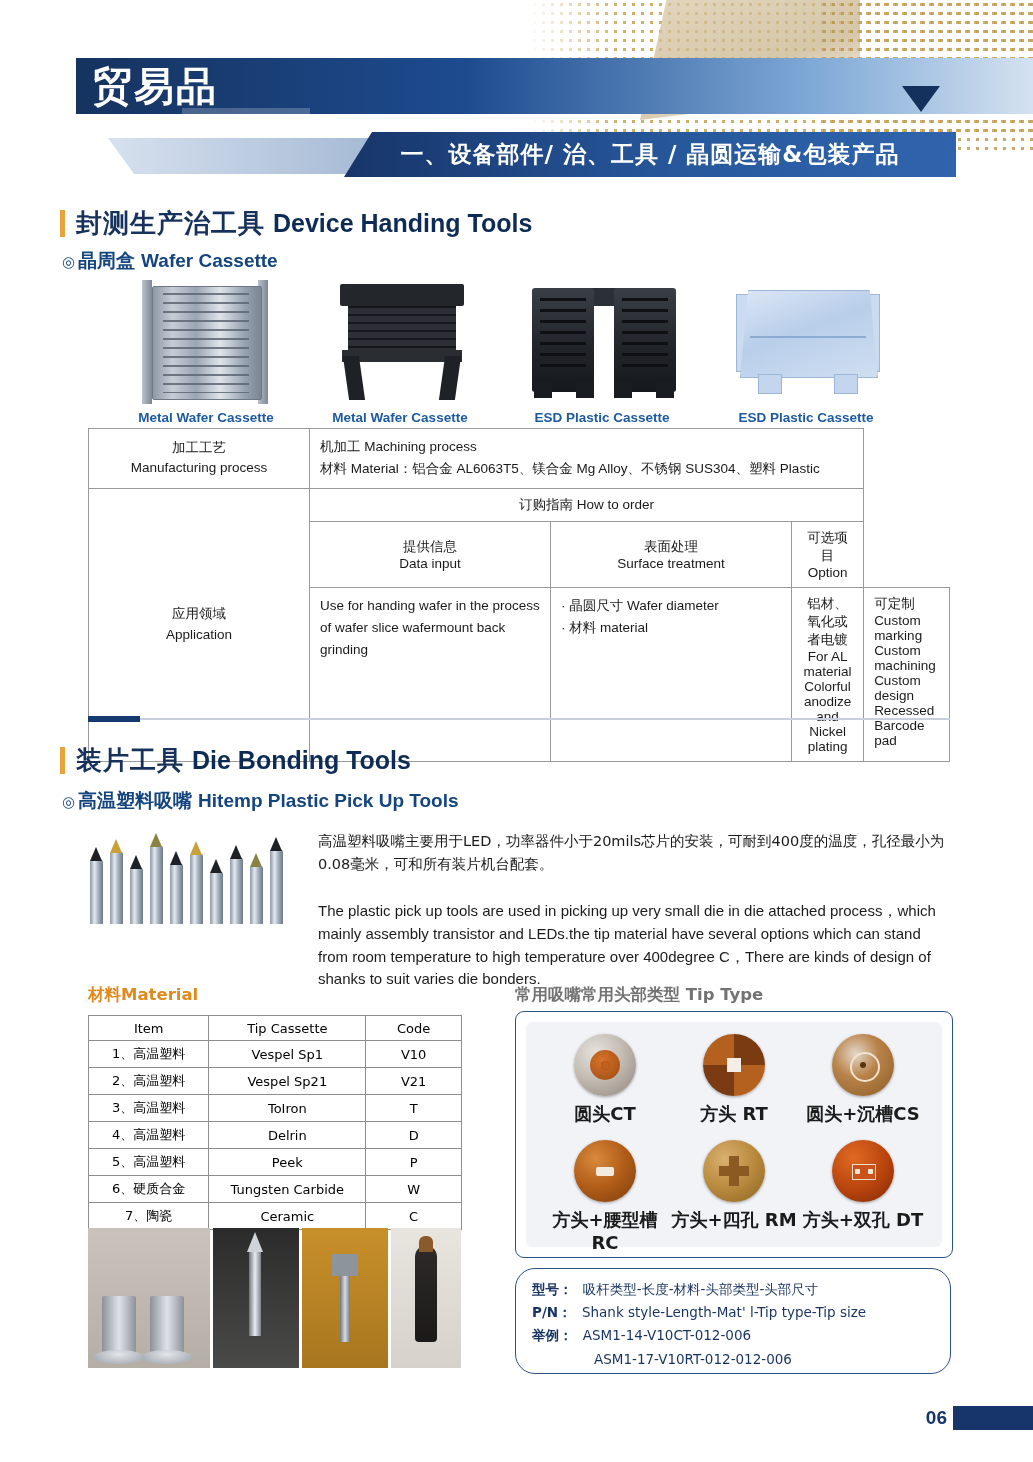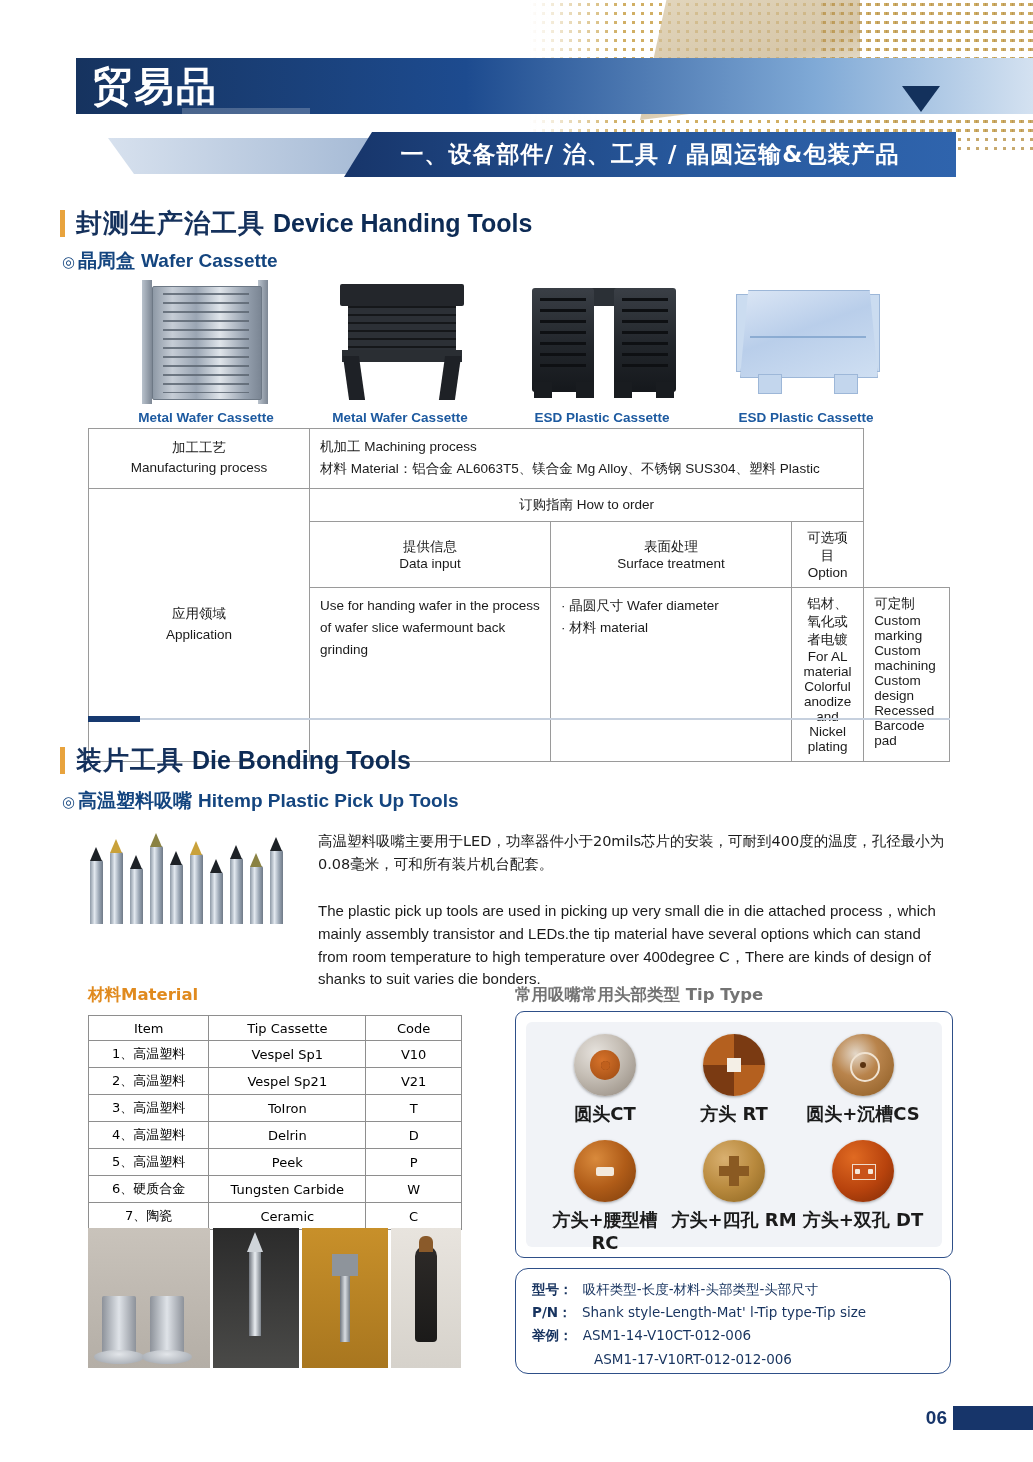--- a/index.html
+++ b/index.html
@@ -460,21 +460,21 @@
              background:#f5e8da; border-radius:1px; }
   .d-dt-in::before { left:2px; }
   .d-dt-in::after { right:2px; }
 
   
   .model-panel {
     position: absolute;
     left: 515px; top: 1268px;
     width: 436px; height: 106px;
     border: 1.5px solid #2e4f88;
-    border-radius: 13px;
+    border-radius: 20px;
     background: #fff;
     padding: 9px 16px;
     box-sizing: border-box;
   }
   .model-row {
     font-size: 13.5px;
     color: #17335f;
     line-height: 1.72;
     font-family: "DejaVu Sans", "Liberation Sans", sans-serif;
   }

